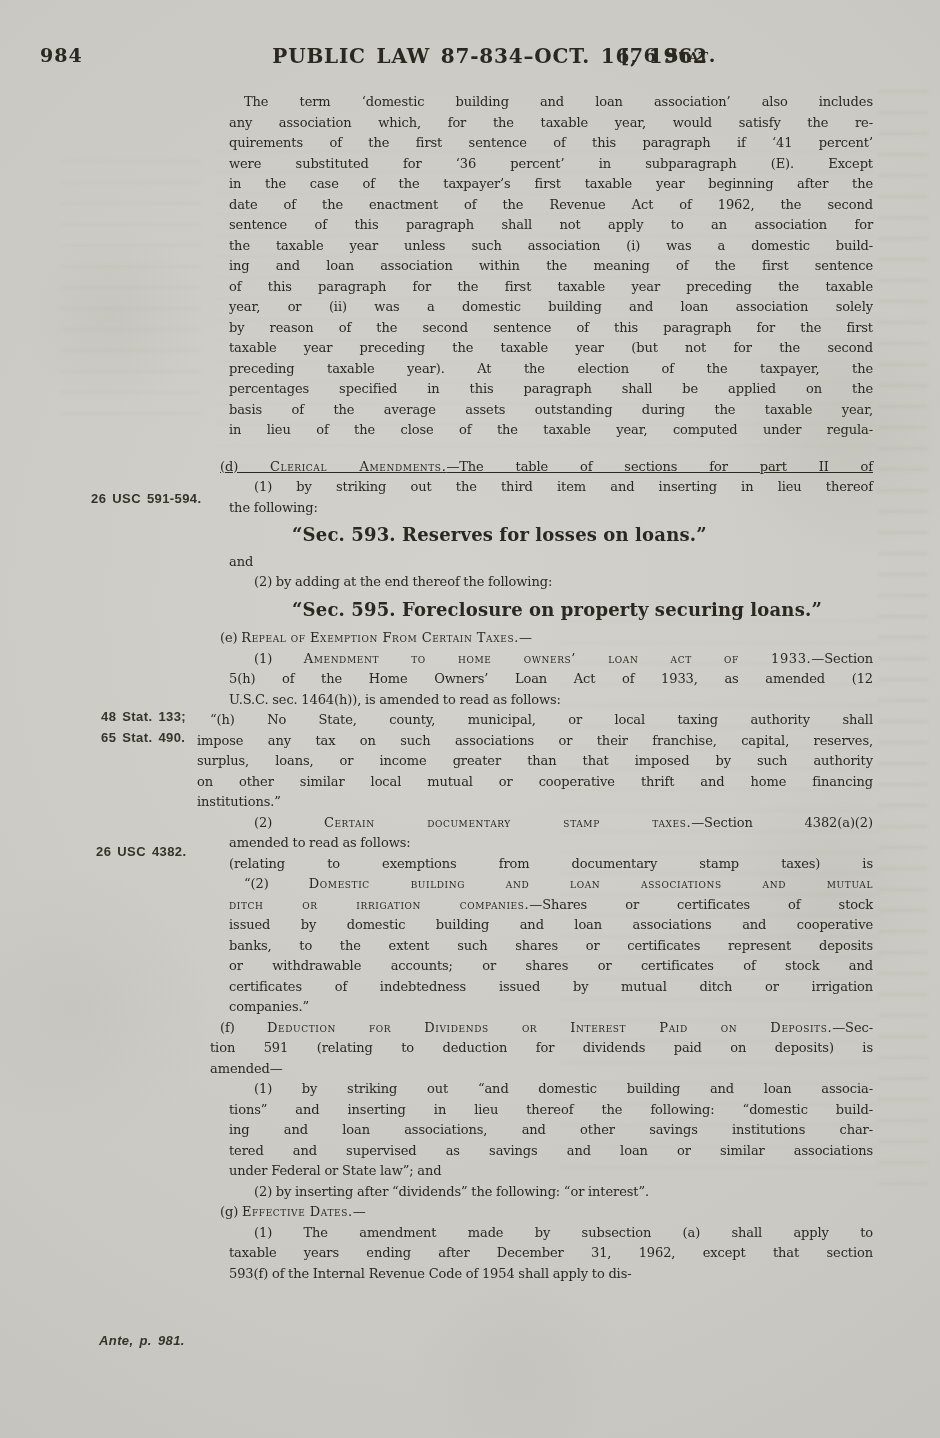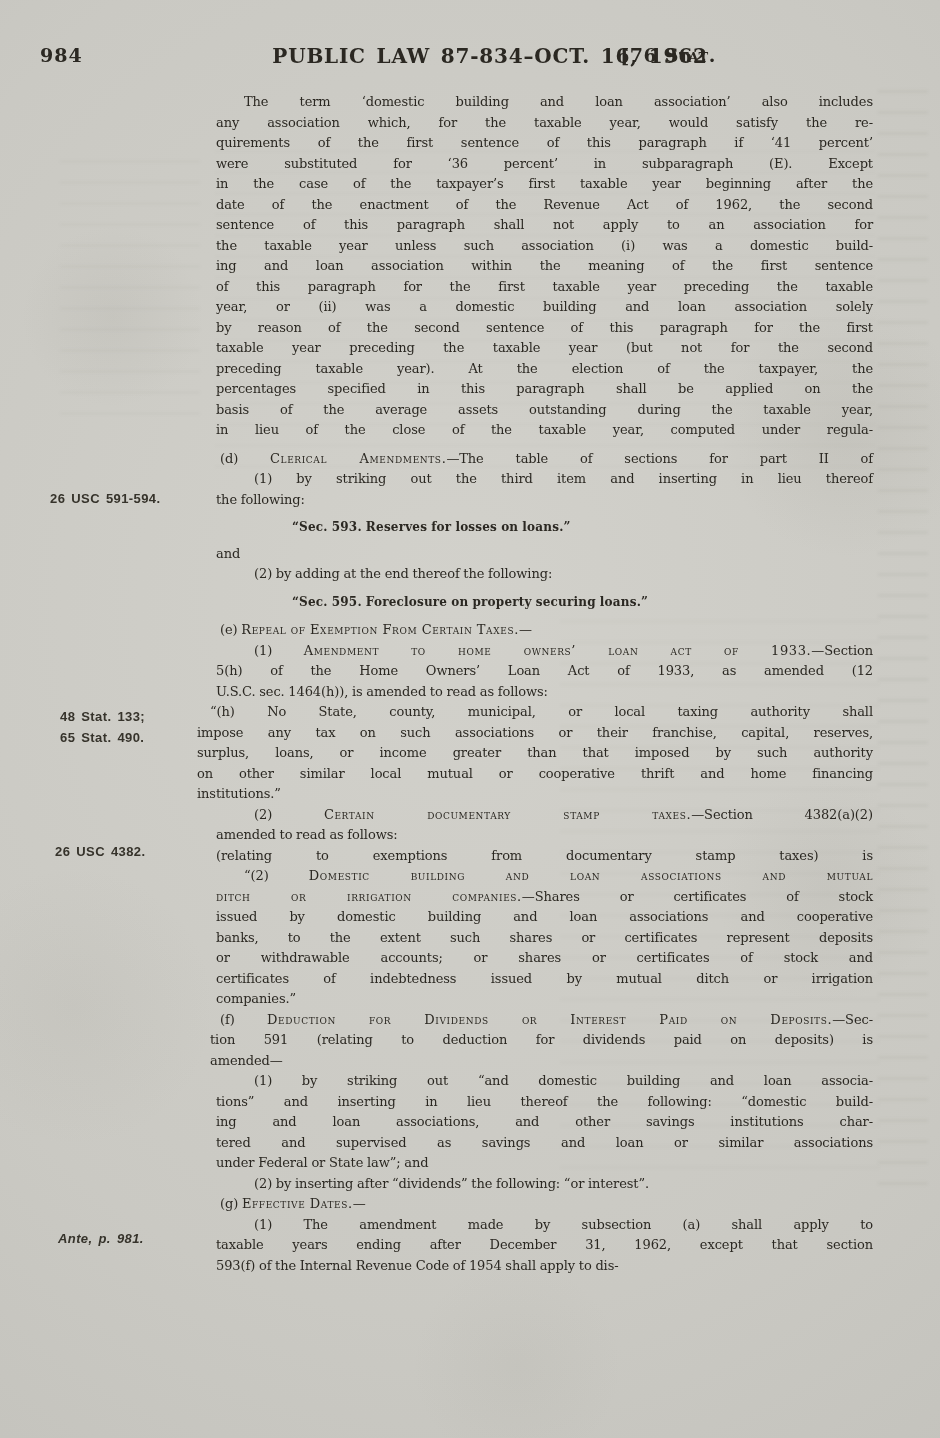--- a/index.html
+++ b/index.html
@@ -41,34 +41,34 @@
   .sc{font-variant:small-caps;letter-spacing:.6px;}
 
   .text-block{position:absolute;left:210px;top:92px;width:663px;color:#2b2822;}
   .ln{
     font-size:13px;line-height:20.5px;text-align:justify;word-spacing:-.3px;
     letter-spacing:-.1px;
   }
   .ln.j{text-align-last:justify;}
   .flush{margin-left:0;}
   .head{margin-left:0;text-indent:10px;}
-  .para{margin-left:6px;}
+  .para{margin-left:19px;}
   .parafirst{margin-left:22px;text-indent:12px;}
   .item{margin-left:22px;text-indent:22px;}
   .wide{margin-left:-13px;}
   .widefirst{margin-left:-13px;text-indent:13px;}
-  .sec{margin-left:82px;font-weight:bold;font-size:12px;letter-spacing:.2px;
+  .sec{margin-left:82px;font-weight:bold;font-size:18px;letter-spacing:.2px;
        text-align:left;margin-top:7px;margin-bottom:6px;}
   .mt{margin-top:8px;}
-  .mt2{margin-top:8px;}
+  .mt2{margin-top:16px;text-decoration:underline;}
 
   .margin-note{
     position:absolute;width:160px;color:#36332b;
     font-family:"Liberation Sans", sans-serif;font-size:13px;font-weight:bold;
-    letter-spacing:.4px;word-spacing:2px;line-height:21px;white-space:pre-line;
+    letter-spacing:.4px;word-spacing:2px;line-height:21px;white-space:pre-line;margin-left:41px;
   }
   .margin-note.italic{font-style:italic;}
 </style>
 </head>
 <body>
 
 <div class="page">
   <div class="mottle"></div>
   <div class="bleed b1"></div>
   <div class="bleed b2"></div>
@@ -138,15 +138,15 @@
       <div class="ln item j"><span>(1) The amendment made by subsection (a) shall apply to</span></div>
       <div class="ln para j"><span>taxable years ending after December 31, 1962, except that section</span></div>
       <div class="ln para"><span>593(f) of the Internal Revenue Code of 1954 shall apply to dis-</span></div>
     </main>
 
   <div id="notes">
       <div class="margin-note" style="top: 488px; left: 50px;">26 USC 591-594.</div>
       <div class="margin-note" style="top: 706px; left: 60px;">48 Stat. 133;
 65 Stat. 490.</div>
       <div class="margin-note" style="top: 841px; left: 55px;">26 USC 4382.</div>
-      <div class="margin-note italic" style="top: 1228px; left: 58px;">Ante, p. 981.</div>
+      <div class="margin-note italic" style="top: 1330px; left: 58px;">Ante, p. 981.</div>
     </div>
 </div>
 
 </body></html>

